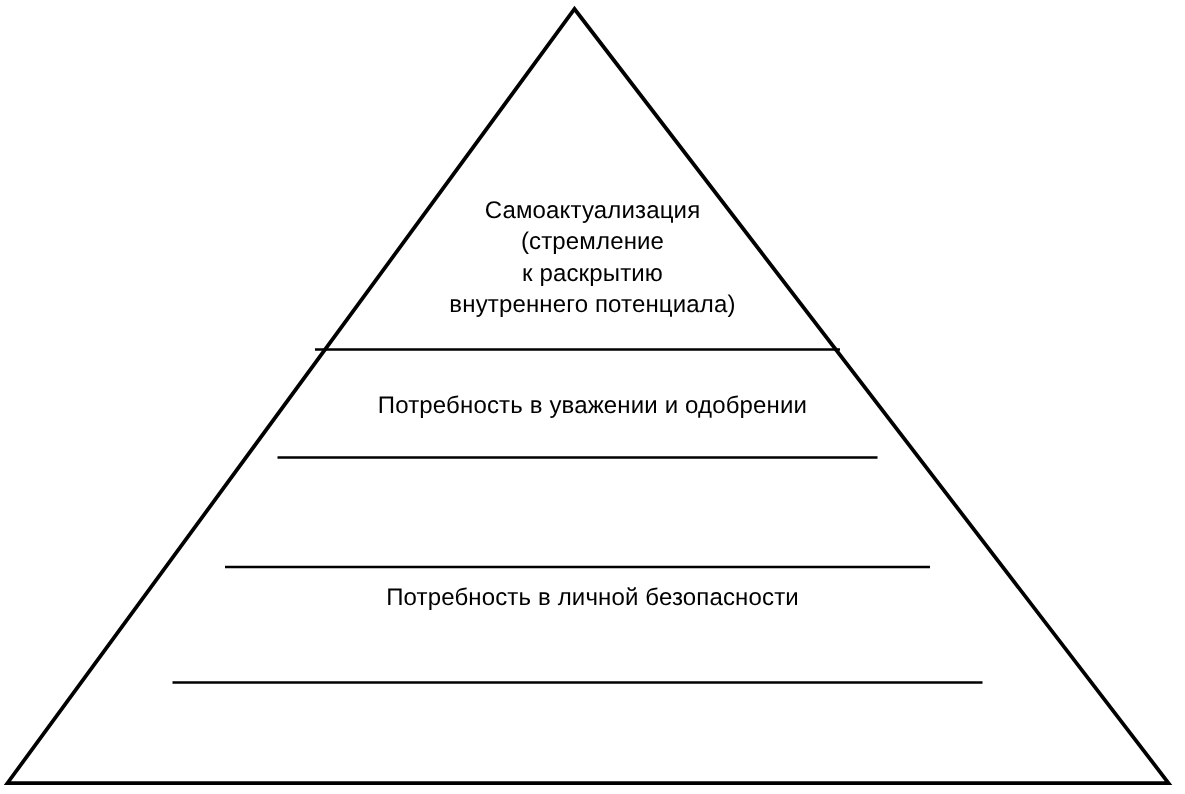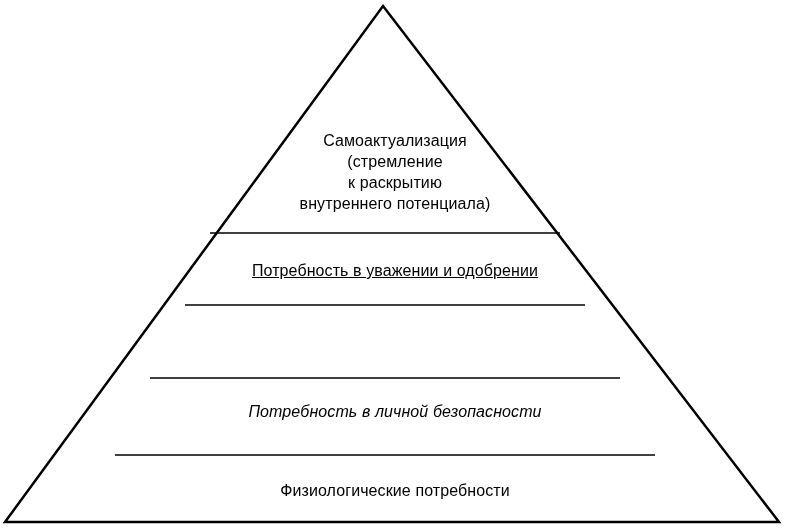--- a/index.html
+++ b/index.html
@@ -28,23 +28,23 @@
     position: absolute;
     text-align: center;
     color: #000000;
     font-family: "Liberation Sans", sans-serif;
     font-size: 16px;
     line-height: 1.32;
     white-space: pre-line;
     letter-spacing: 0.1px;
   }
   #label-0 { left: 195px; top: 130px; width: 400px; }
-  #label-1 { left: 145px; top: 260px; width: 500px; text-decoration: underline; }
+  #label-1 { left: 145px; top: 260px; width: 500px; }
   #label-2 { left: 130px; top: 320px; width: 530px; }
-  #label-3 { left: 130px; top: 401px; width: 530px; font-style: italic; }
+  #label-3 { left: 130px; top: 388px; width: 530px; }
   #label-4 { left: 120px; top: 480px; width: 550px; }
 </style>
 </head>
 <body>
 
 <div id="diagram-root">
 
   <svg id="pyramid-svg" width="790" height="529" viewBox="0 0 790 529">
 
     <polygon points="383,6 779,522 5,522" fill="#ffffff" stroke="#000000" stroke-width="2.5"></polygon>
@@ -61,15 +61,14 @@
   <div class="level-label" id="label-0">Самоактуализация
 (стремление
 к раскрытию
 внутреннего потенциала)</div>
 
   <div class="level-label" id="label-1">Потребность в уважении и одобрении</div>
 
 
   <div class="level-label" id="label-3">Потребность в личной безопасности</div>
 
-  <div class="level-label" id="label-4">Физиологические потребности</div>
 
 </div>
 
 </body></html>

